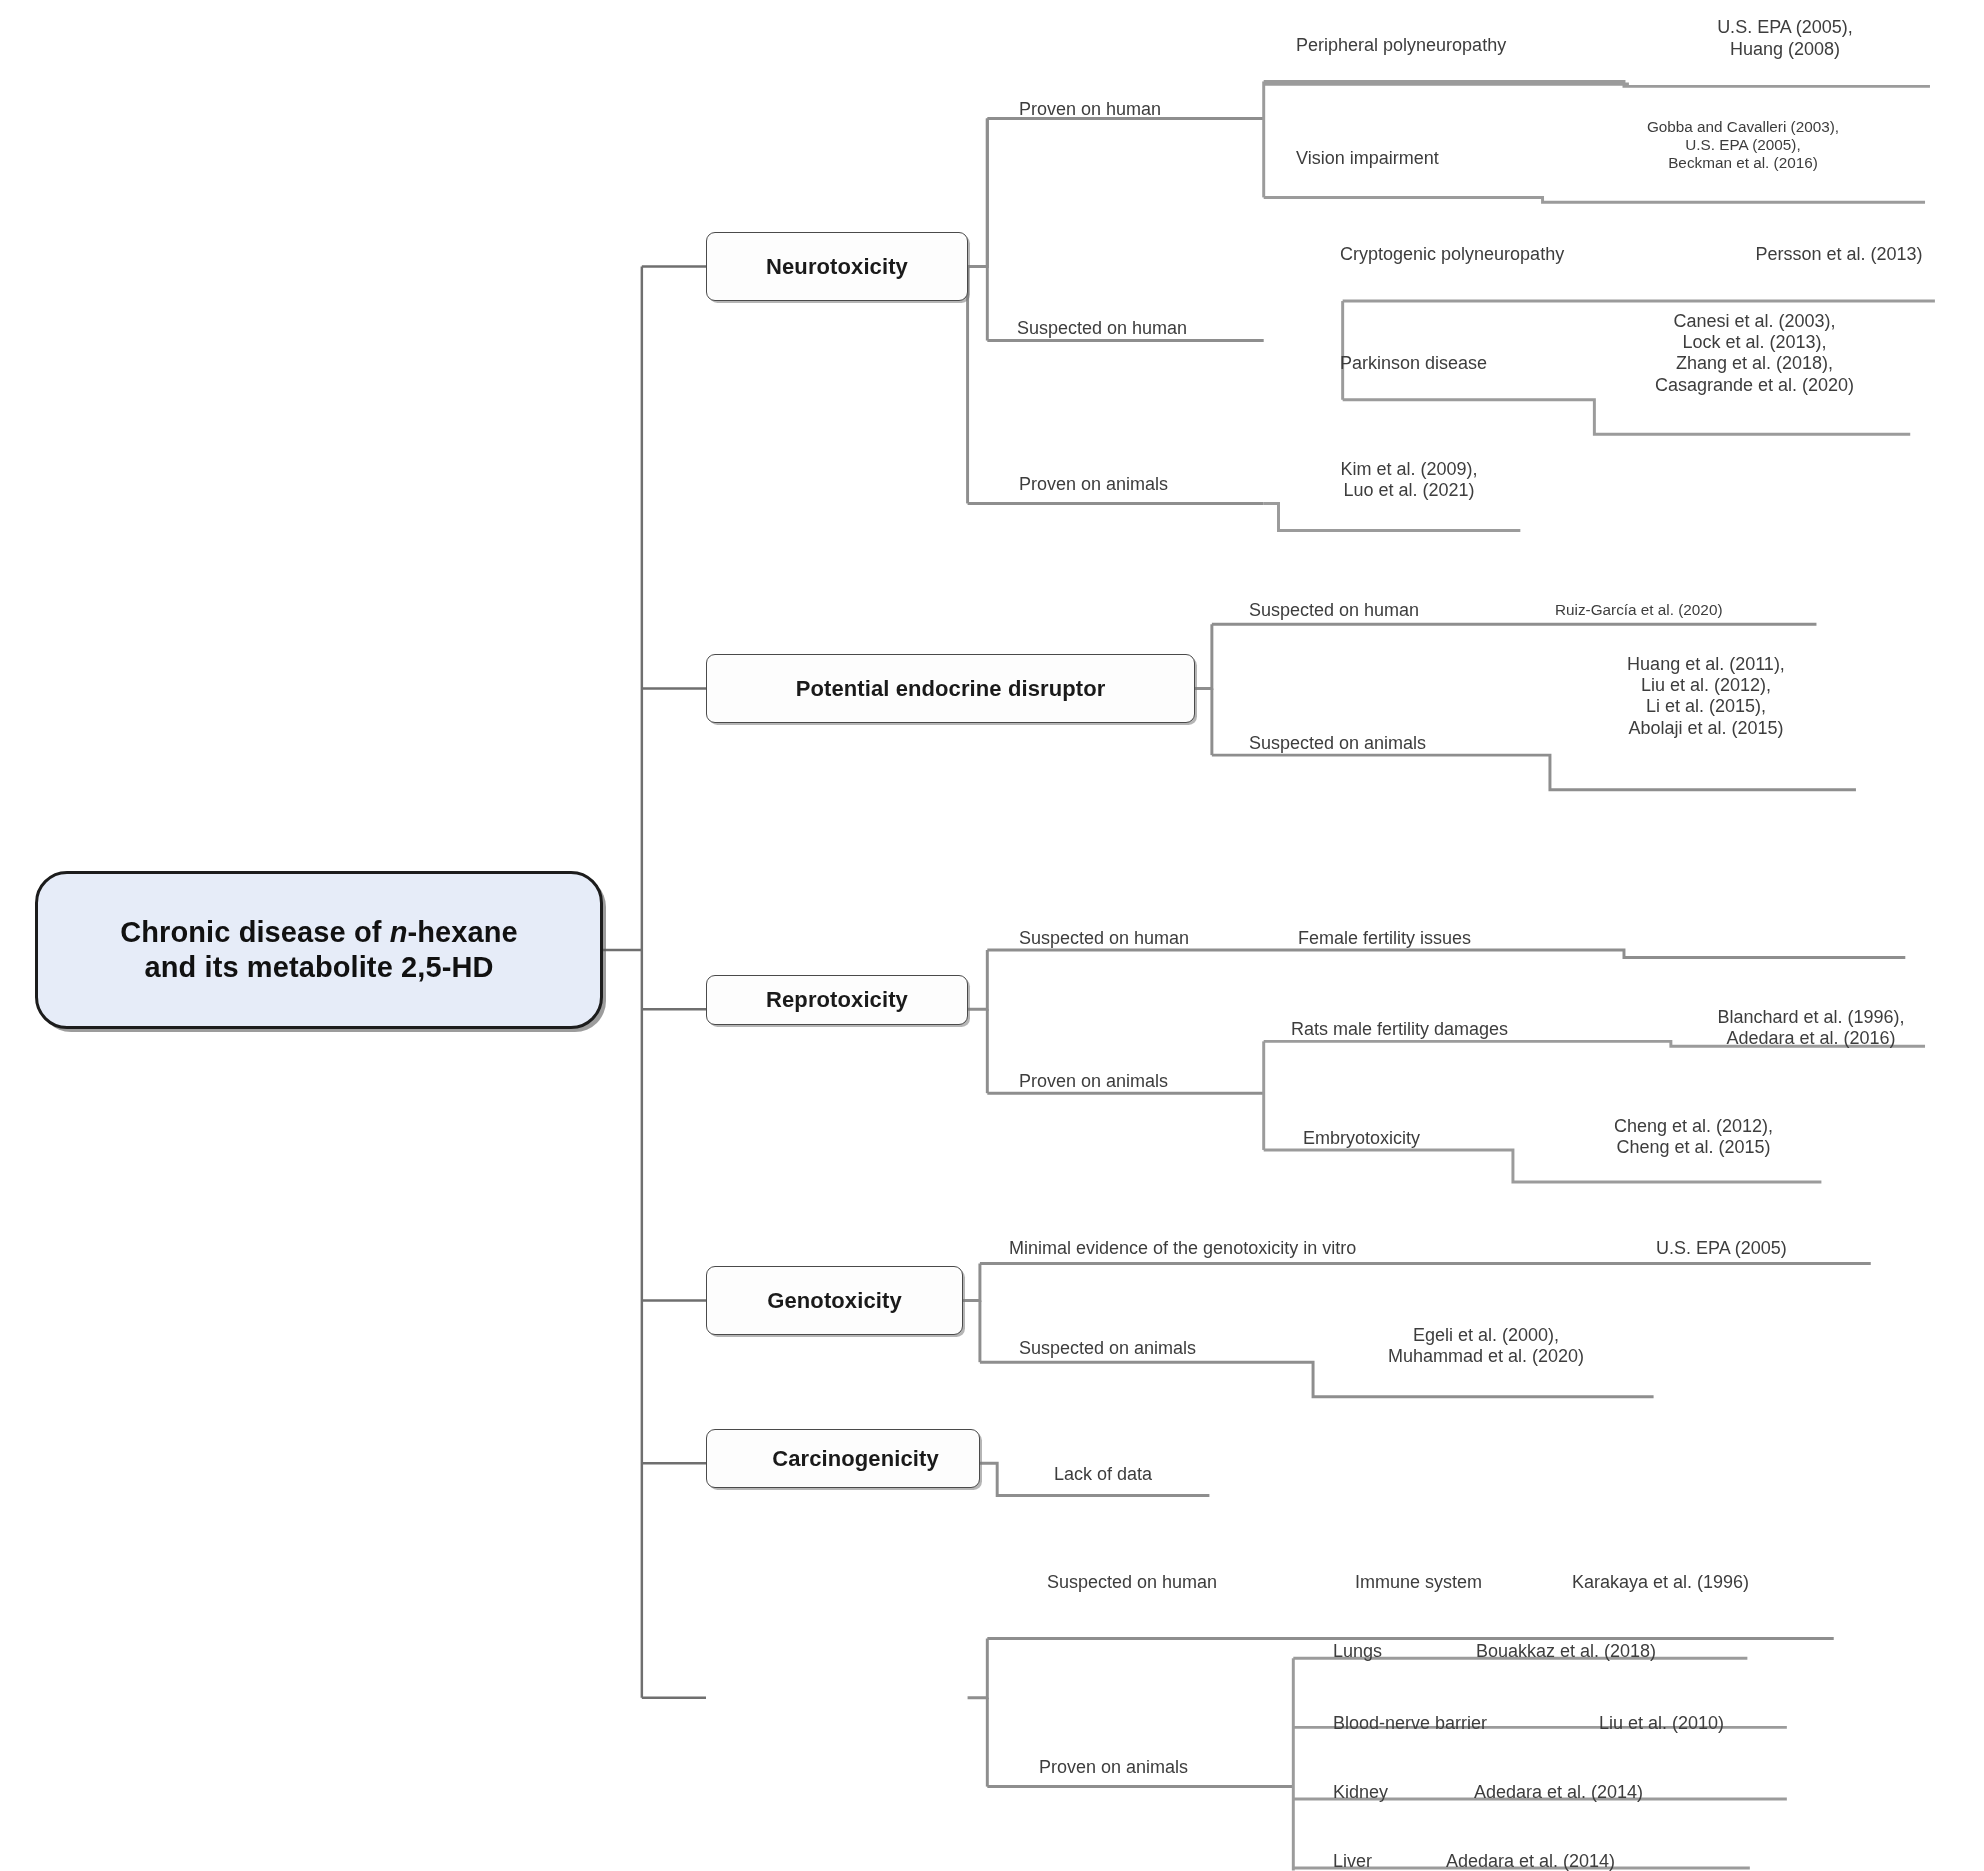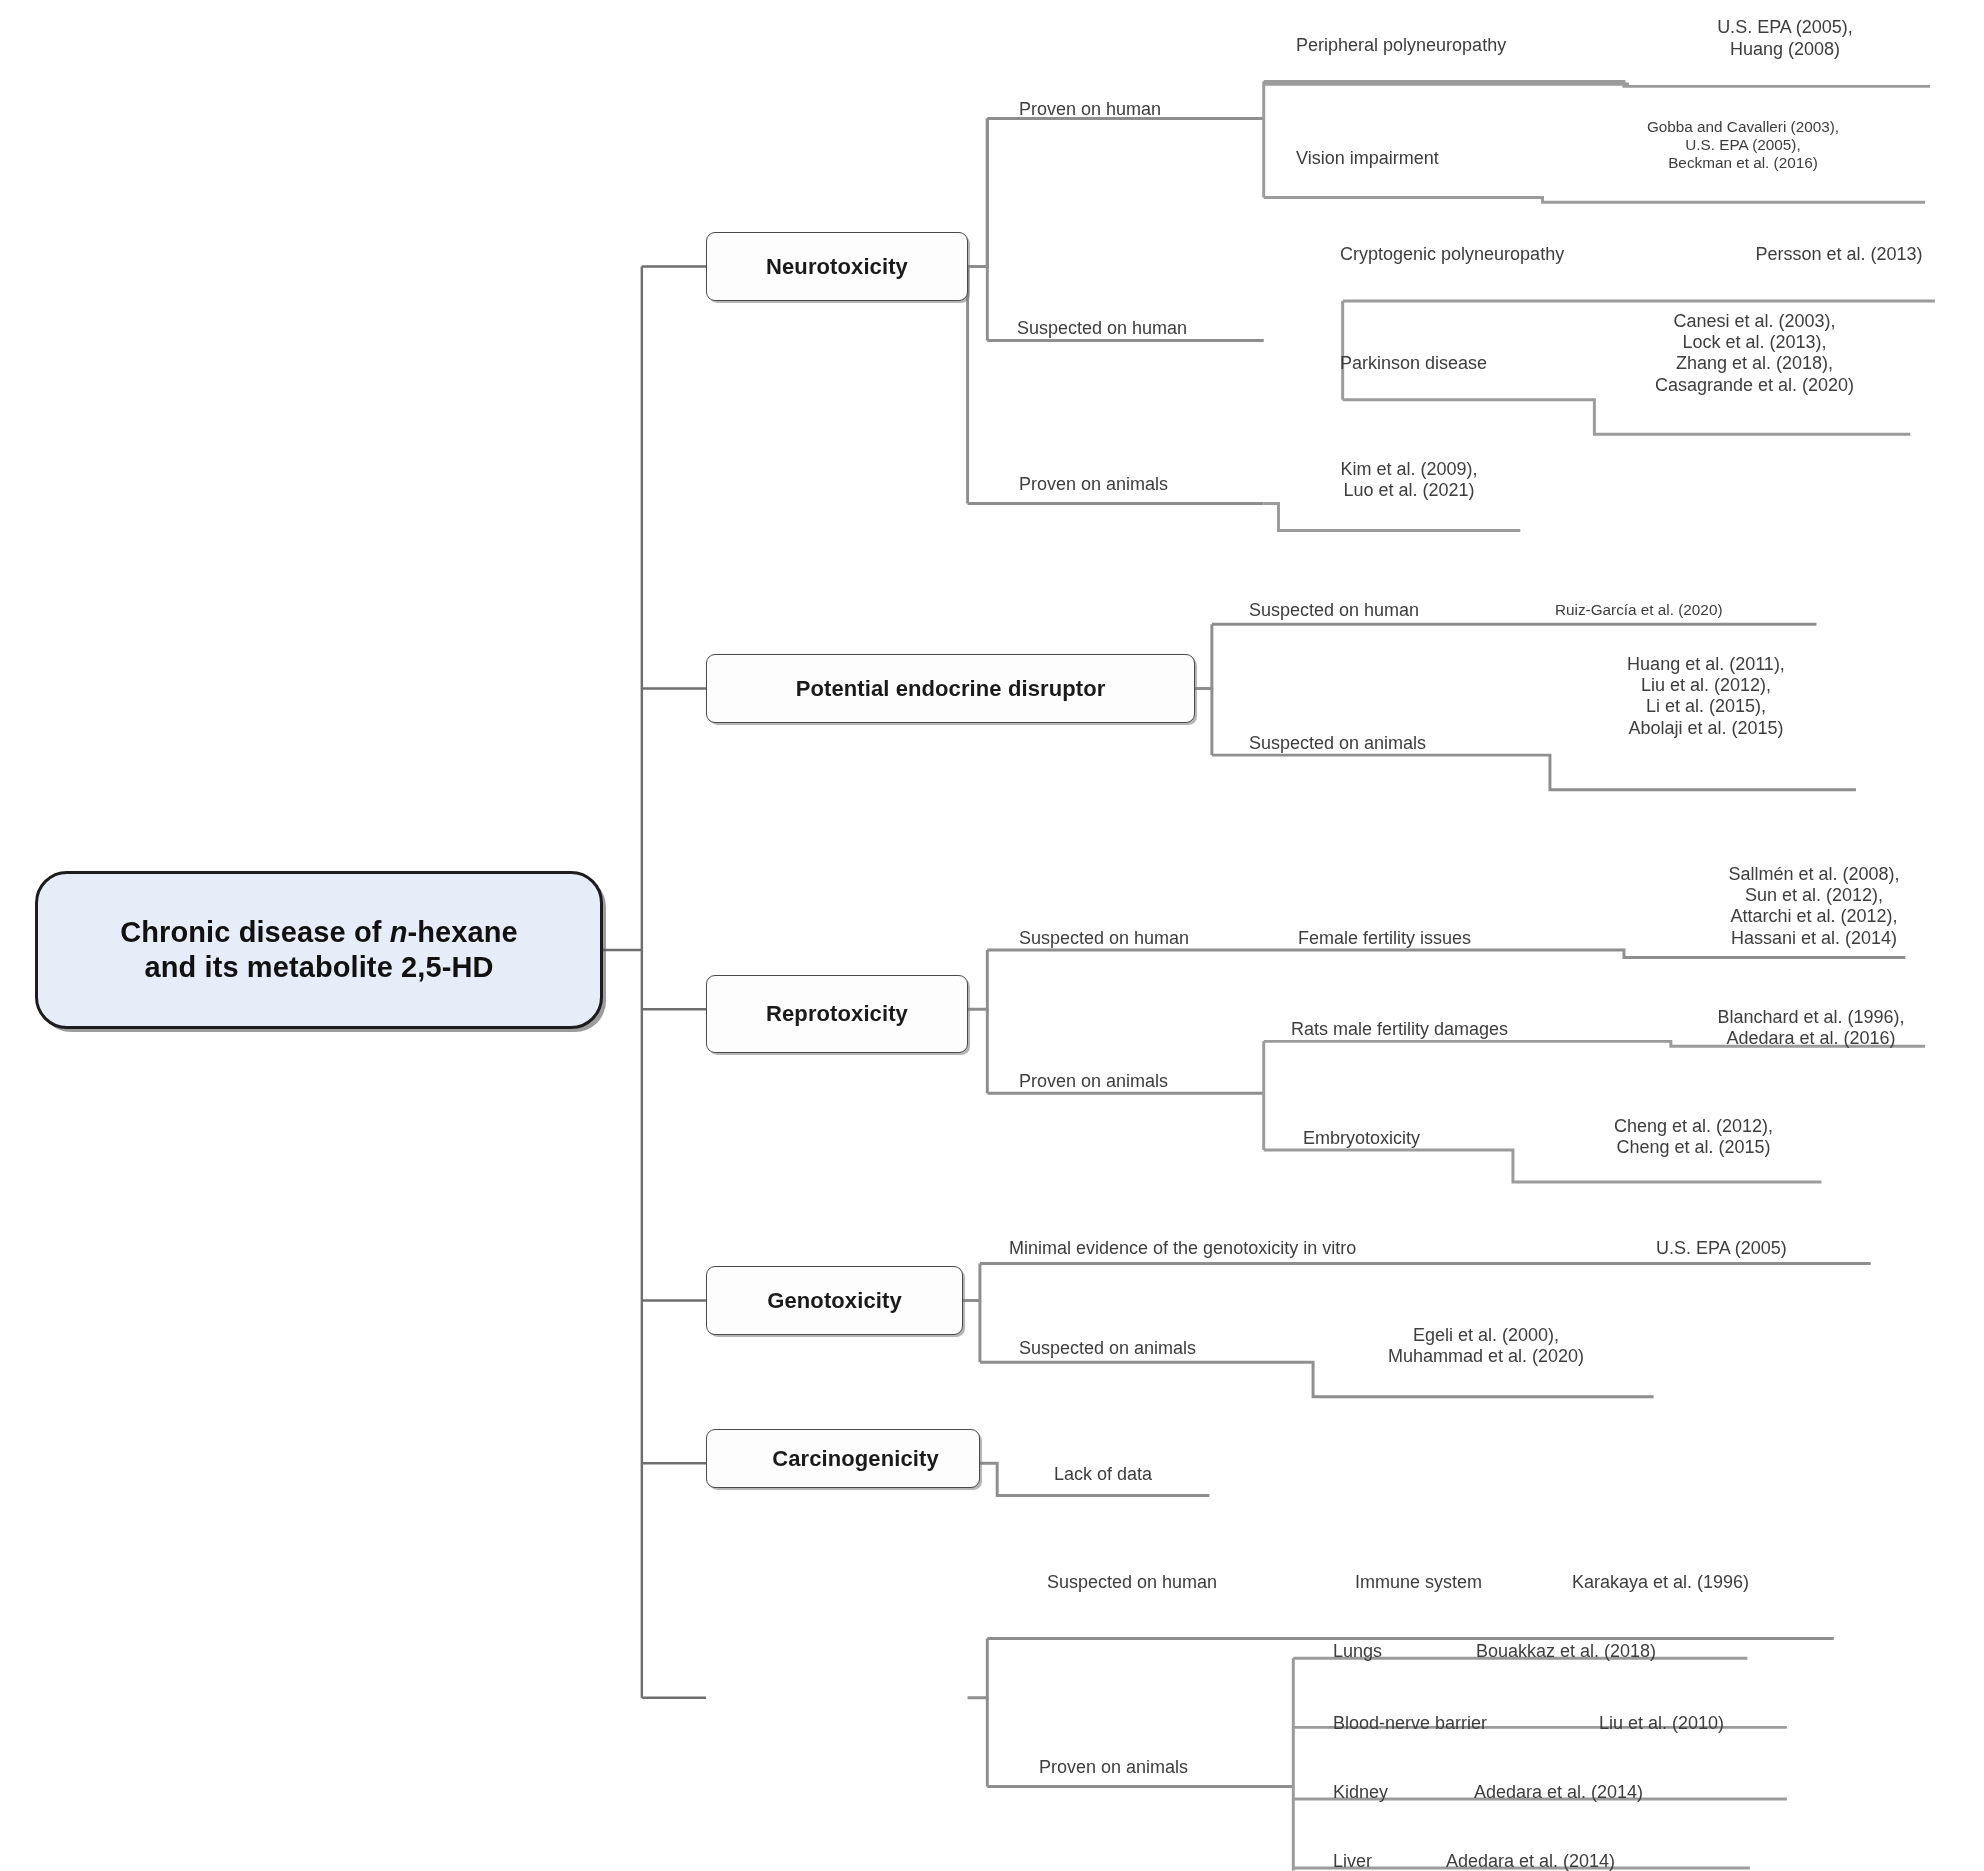--- a/index.html
+++ b/index.html
@@ -130,21 +130,21 @@
   </div>
 
   <div class="node l1" style="left:706px; top:232px; width:262px; height:69px;">
     <span>Neurotoxicity</span>
   </div>
 
   <div class="node l1" style="left:706px; top:654px; width:489px; height:69px;">
     <span>Potential endocrine disruptor</span>
   </div>
 
-  <div class="node l1" style="left:706px; top:975px; width:262px; height:78px;">
+  <div class="node l1" style="left:706px; top:975px; width:262px; height:50px;">
     <span>Reprotoxicity</span>
   </div>
 
   <div class="node l1" style="left:706px; top:1266px; width:257px; height:69px;">
     <span>Genotoxicity</span>
   </div>
 
   <div class="node l1" style="left:706px; top:1429px; width:274px; height:59px;padding-left:25px;">
     <span>Carcinogenicity</span>
   </div>
@@ -169,21 +169,20 @@
   <div class="lbl l2txt" style="left:1249px; top:733px;">Suspected on animals</div>
   <div class="lbl cite sm" style="left:1555px; top:601px;">Ruiz-García et al.  (2020)</div>
   <div class="lbl cite multi" style="left:1553px; top:654px; width:306px;">Huang et al. (2011),<br>Liu et al. (2012),<br>Li et al. (2015),<br>Abolaji et al. (2015)</div>
 
   <div class="lbl l2txt" style="left:1019px; top:928px;">Suspected on human</div>
   <div class="lbl l2txt" style="left:1019px; top:1071px;">Proven on animals</div>
   <div class="lbl l3txt" style="left:1298px; top:928px;">Female fertility issues</div>
   <div class="lbl l3txt" style="left:1291px; top:1019px;">Rats male fertility damages</div>
   <div class="lbl l3txt" style="left:1303px; top:1128px;">Embryotoxicity</div>
 
-  <div class="lbl cite multi" style="left:1676px; top:864px; width:276px;">Sallmén et al. (2008),<br>Sun et al. (2012),<br>Attarchi et al. (2012),<br>Hassani et al. (2014)</div>
   <div class="lbl cite multi" style="left:1673px; top:1007px; width:276px;">Blanchard et al. (1996),<br>Adedara et al. (2016)</div>
   <div class="lbl cite multi" style="left:1565px; top:1116px; width:257px;">Cheng et al. (2012),<br>Cheng et al. (2015)</div>
 
   <div class="lbl l2txt" style="left:1009px; top:1238px;">Minimal evidence of the genotoxicity in vitro</div>
   <div class="lbl l2txt" style="left:1019px; top:1338px;">Suspected on animals</div>
   <div class="lbl cite" style="left:1656px; top:1238px;">U.S. EPA (2005)</div>
   <div class="lbl cite multi" style="left:1318px; top:1325px; width:336px;">Egeli et al. (2000),<br>Muhammad et al. (2020)</div>
 
   <div class="lbl l2txt" style="left:1054px; top:1464px;">Lack of data</div>
 

